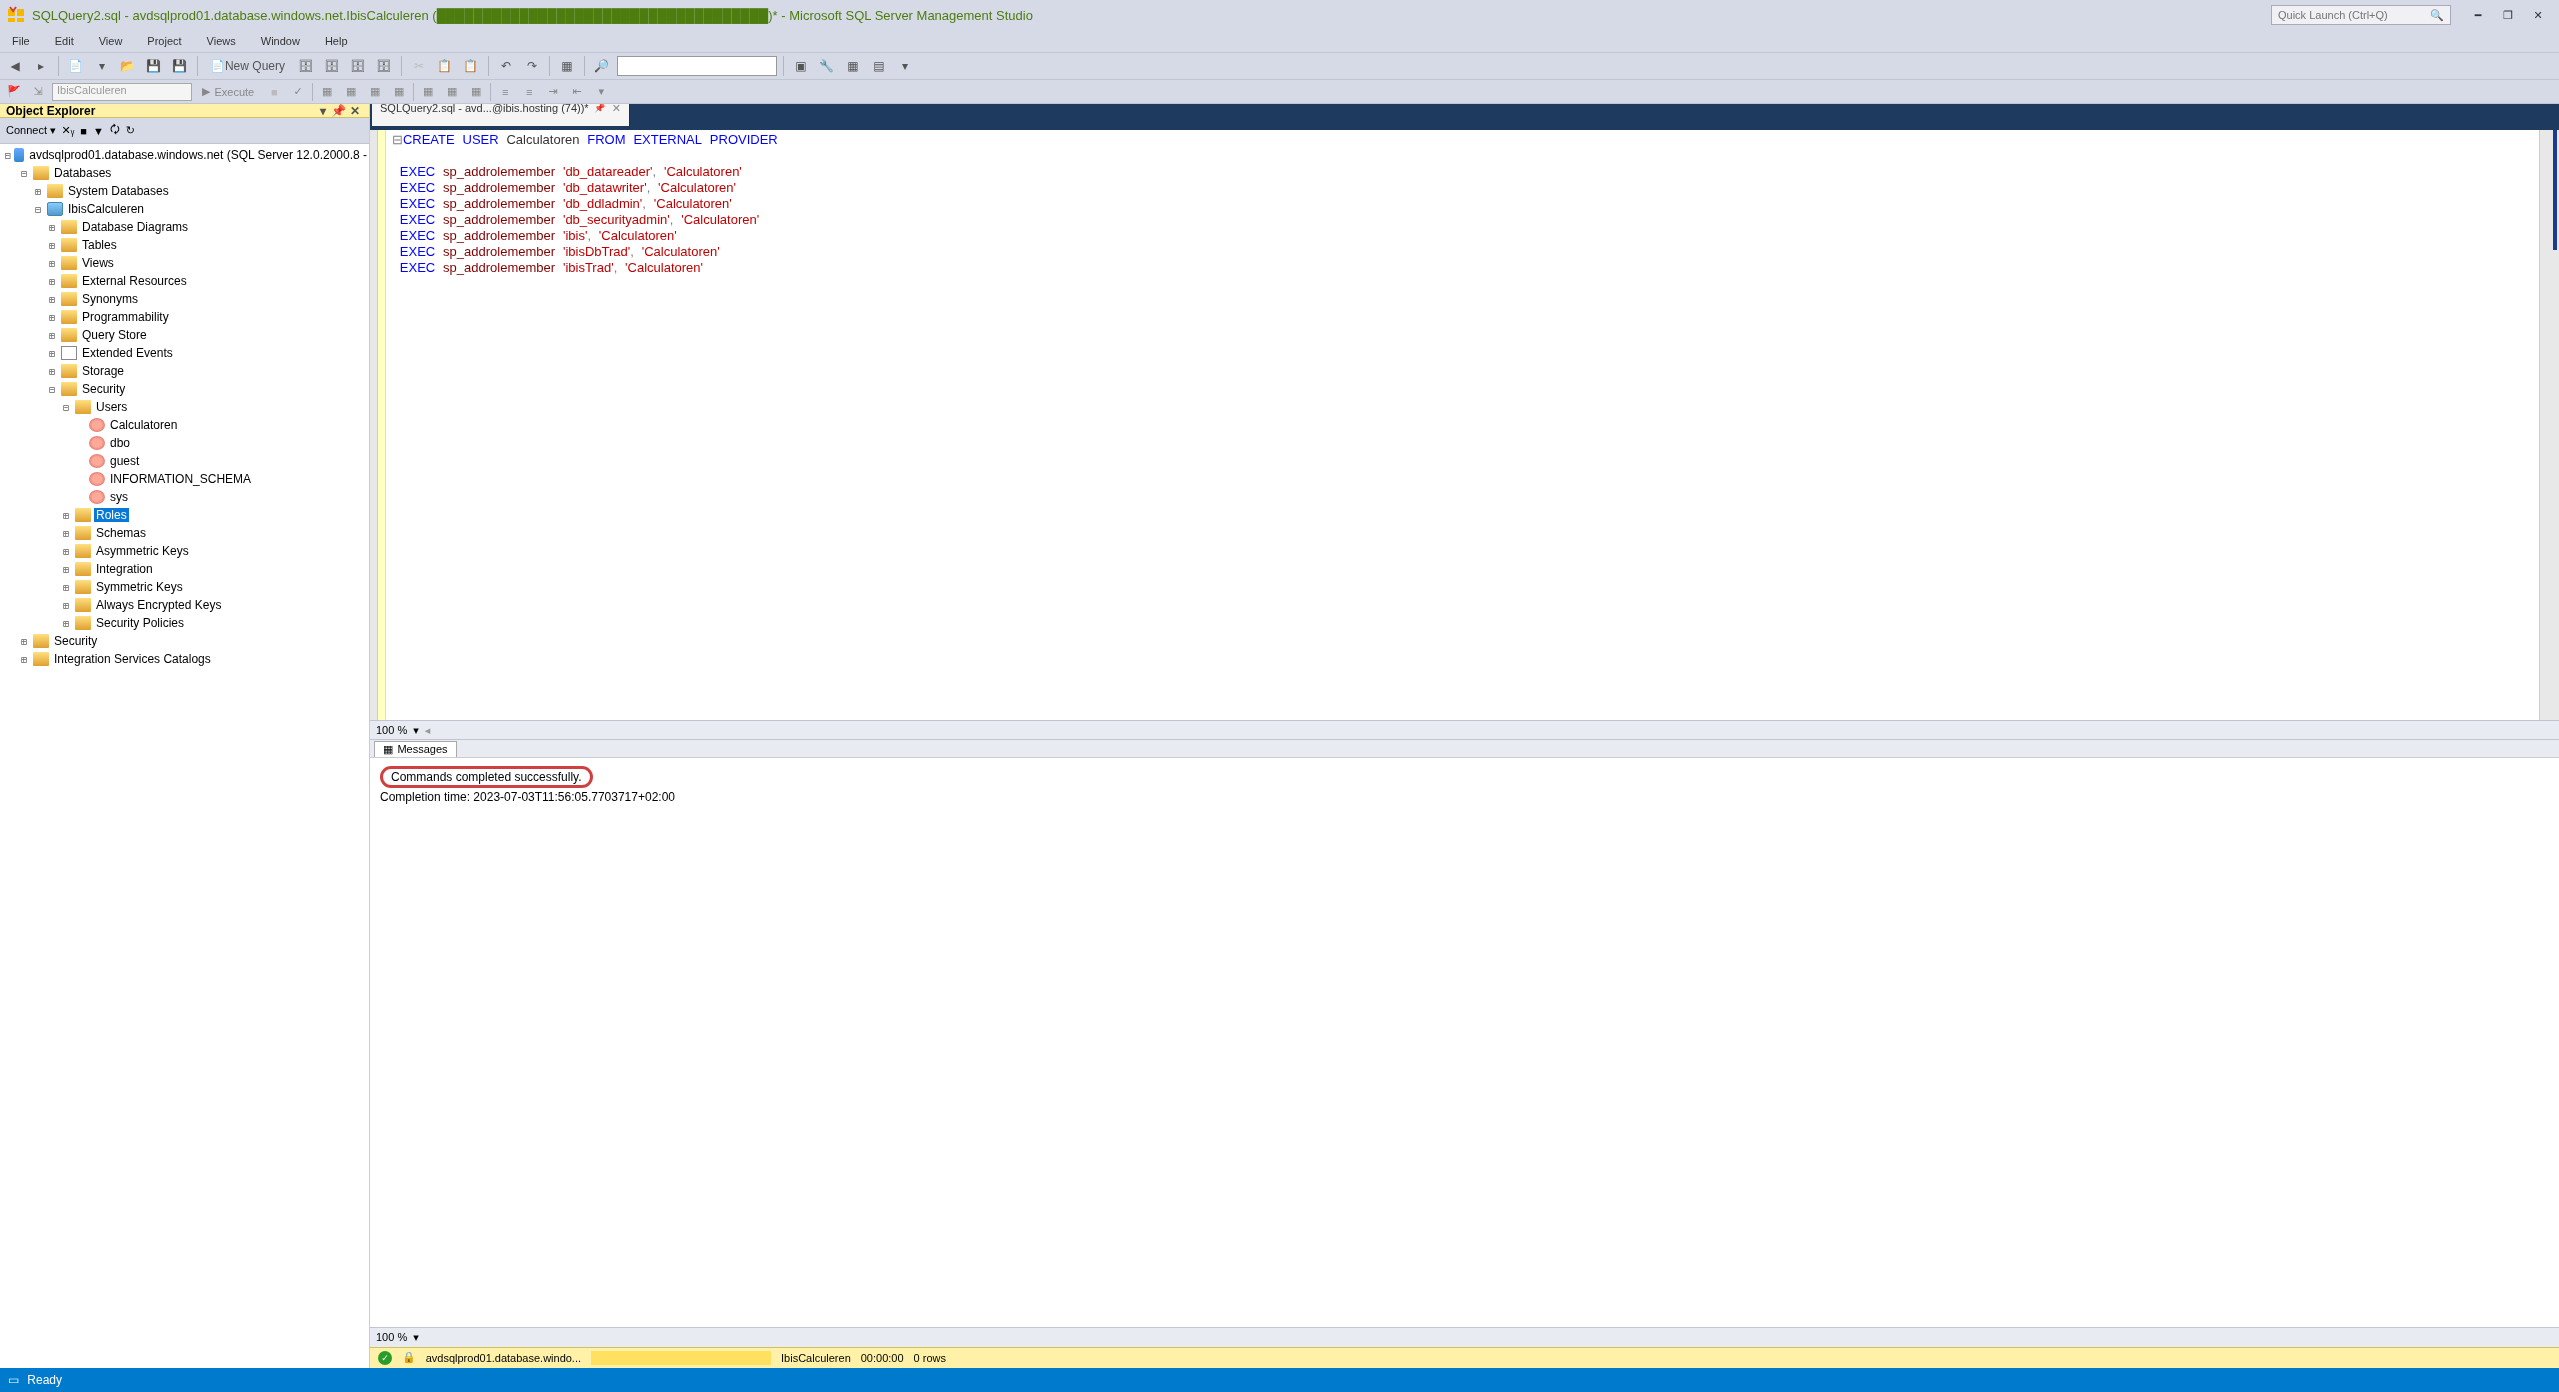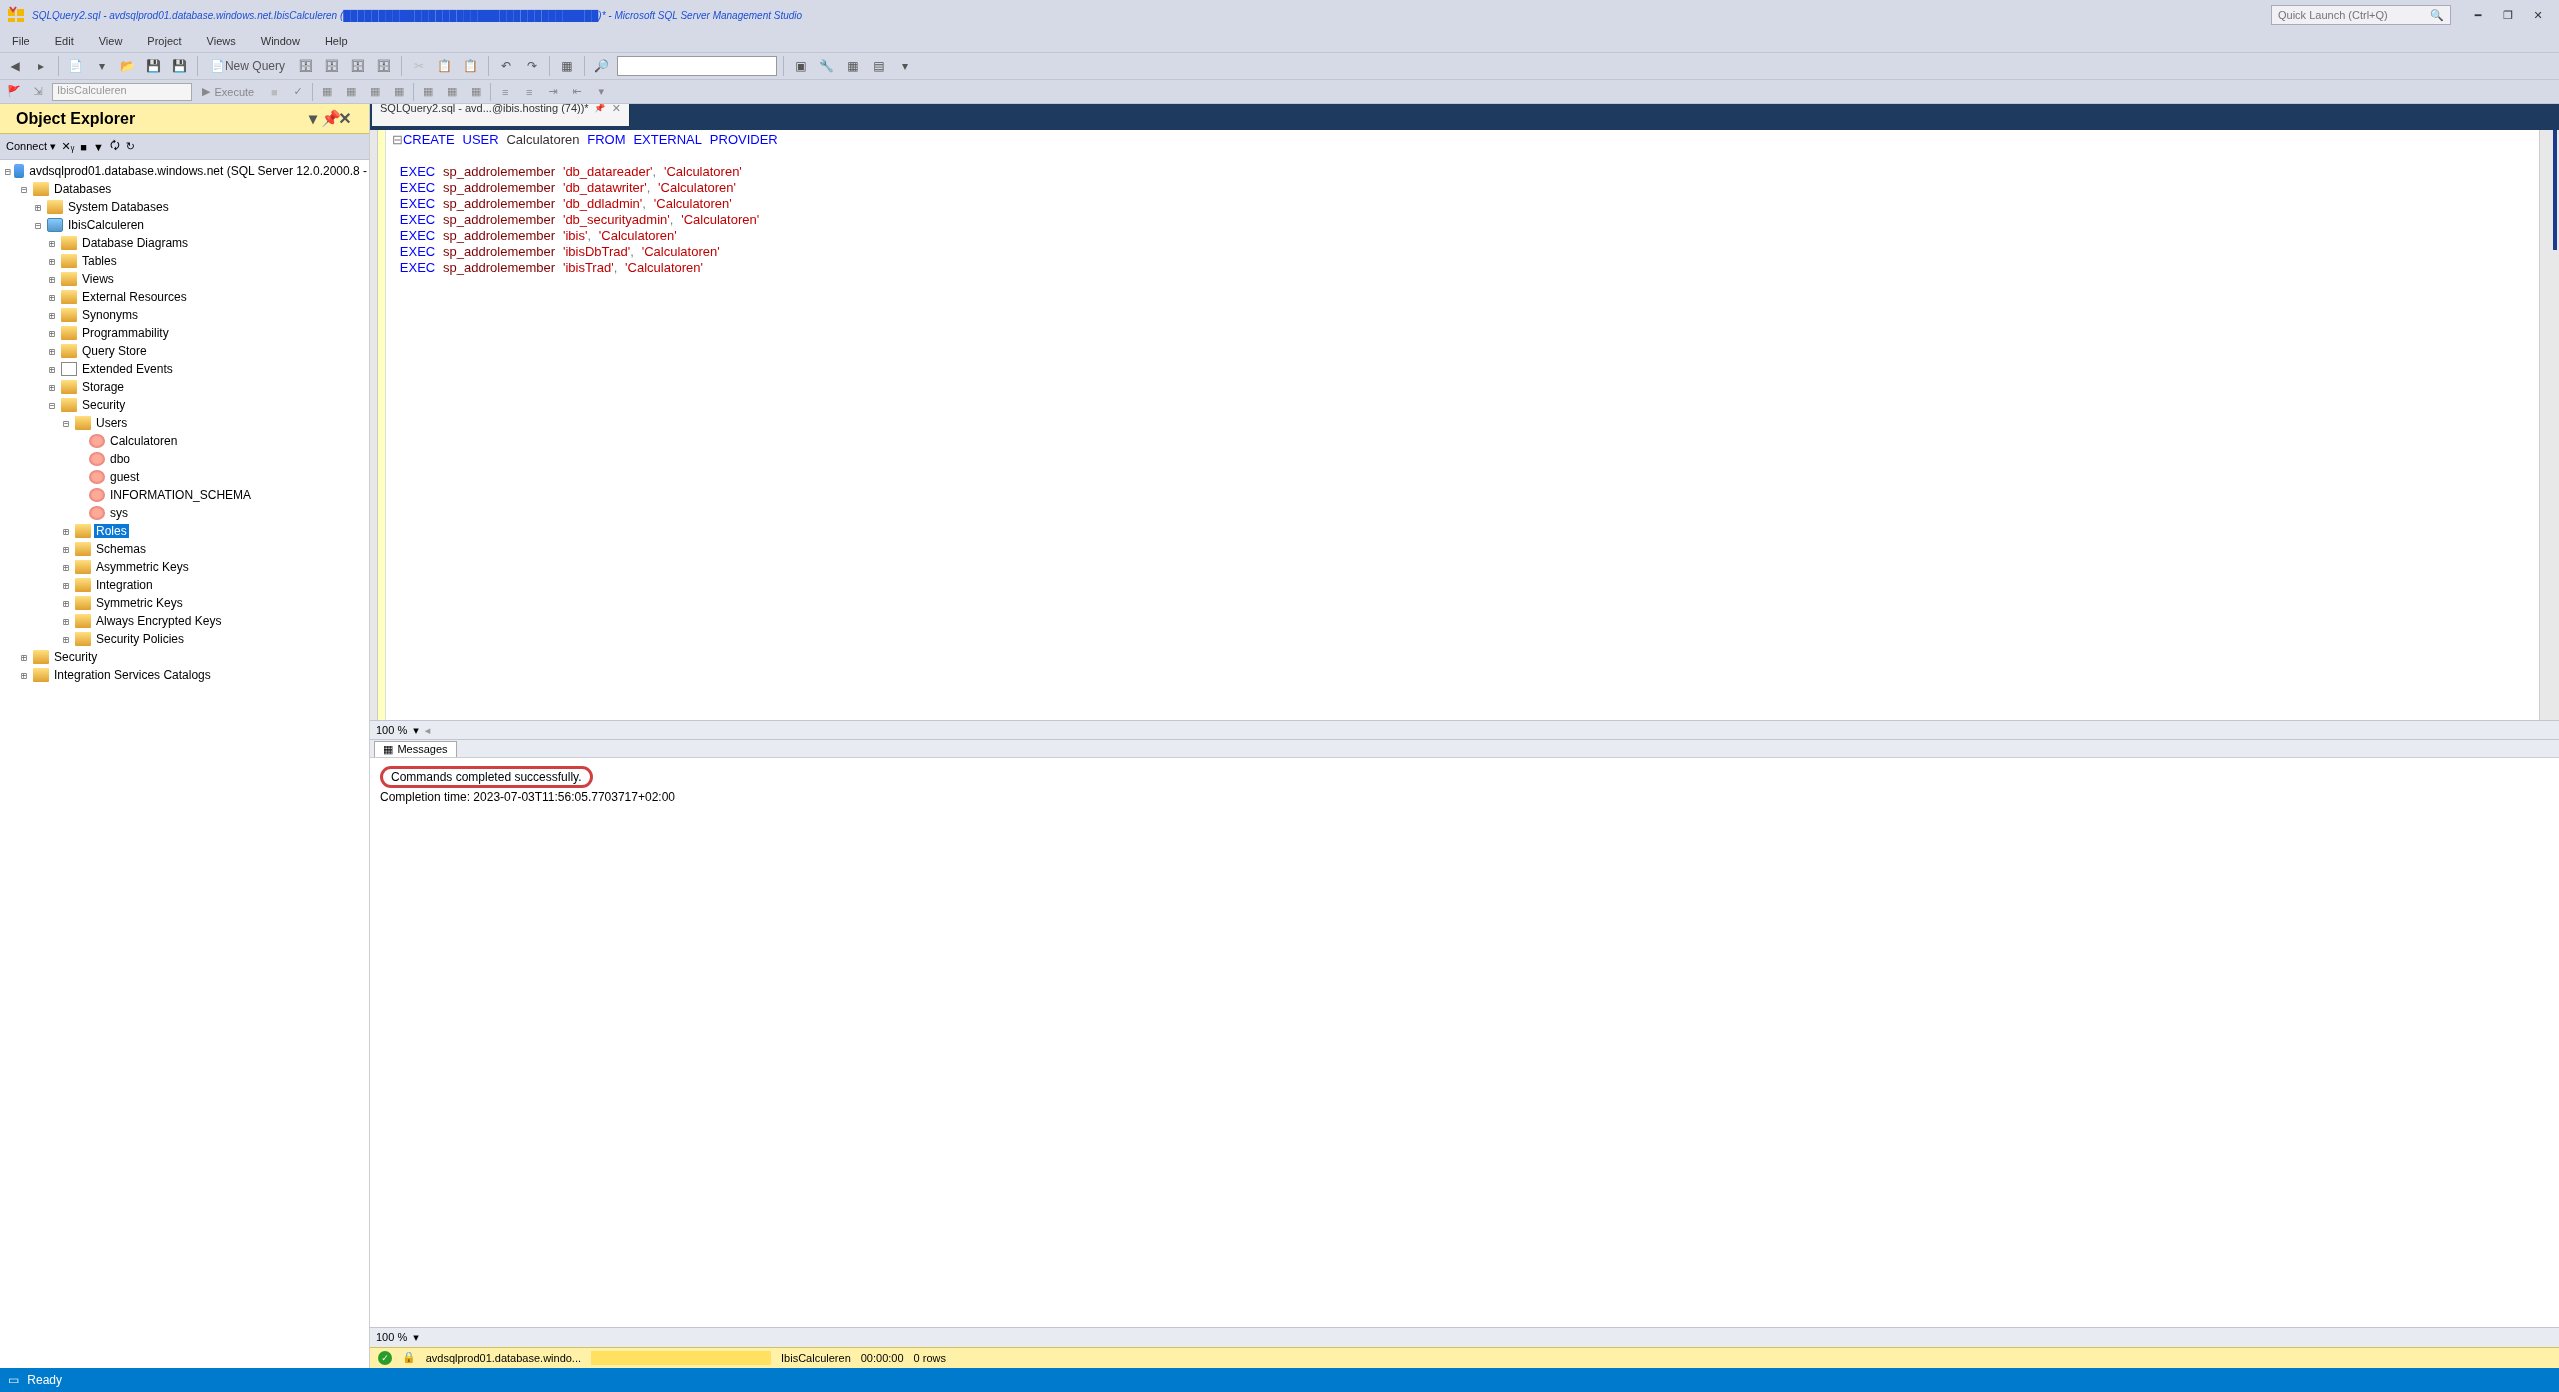--- a/index.html
+++ b/index.html
@@ -1,21 +1,21 @@
 <!DOCTYPE html>
 <html><head>
 <meta charset="utf-8">
 <style>
 * { margin: 0; padding: 0; box-sizing: border-box; font-family: "Segoe UI", Tahoma, sans-serif; }
 body { width: 2559px; height: 1392px; background: #e8ebf1; overflow: hidden; display: flex; flex-direction: column; font-size: 11px; }
 
 
 .titlebar { height: 30px; background: #d5dae6; display: flex; align-items: center; padding: 0 6px; }
 .titlebar .app-icon { width: 20px; height: 20px; margin-right: 6px; }
-.titlebar .title { flex: 1; font-size: 10px; color: #1d4ed8; font-style: italic; }
+.titlebar .title { flex: 1; font-size: 13px; color: #4d7c0f; }
 .titlebar .quicklaunch { height: 20px; border: 1px solid #aab; background: #f0f0f5; display: flex; align-items: center; padding: 0 6px; width: 180px; }
 .titlebar .quicklaunch input { flex: 1; border: none; background: transparent; font-size: 11px; outline: none; color: #666; }
 .titlebar .winbtns { display: flex; gap: 0; margin-left: 12px; }
 .titlebar .winbtns span { width: 30px; height: 20px; display: flex; align-items: center; justify-content: center; color: #333; }
 
 
 .menubar { height: 22px; background: #d5dae6; display: flex; align-items: center; padding: 0 4px; gap: 9px; }
 .menubar span { padding: 2px 8px; font-size: 11px; color: #333; }
 
 
@@ -29,21 +29,21 @@
 .toolbar2 { height: 24px; background: #d5dae6; border-bottom: 1px solid #c0c5d2; display: flex; align-items: center; padding: 0 4px; gap: 4px; color: #888; }
 .toolbar2 .combo { height: 18px; border: 1px solid #aaa; background: #f5f5f5; width: 140px; font-size: 11px; padding: 0 4px; color: #999; }
 .toolbar2 .tbtn { width: 20px; height: 20px; display: flex; align-items: center; justify-content: center; font-size: 11px; }
 .toolbar2 .exec { padding: 0 6px; display: flex; align-items: center; gap: 4px; }
 
 
 .workarea { flex: 1; display: flex; overflow: hidden; }
 
 
 .objexplorer { width: 370px; background: #fff; border-right: 1px solid #ccc; display: flex; flex-direction: column; }
-.panel-title { height: 30px; background: #fff2a8; border-bottom: 1px solid #d0c060; display: flex; align-items: center; padding: 0 16px; font-size: 16px; font-weight: bold; }
+.panel-title { height: 14px; background: #fff2a8; border-bottom: 1px solid #d0c060; display: flex; align-items: center; padding: 0 6px; font-size: 12px; font-weight: bold; }
 .panel-title .flex { flex: 1; }
 .panel-title .pbtn { width: 16px; text-align: center; color: #555; }
 .oe-toolbar { height: 26px; background: #d5dae6; border-bottom: 1px solid #c0c5d2; display: flex; align-items: center; padding: 0 6px; gap: 6px; font-size: 11px; }
 .tree { flex: 1; overflow: auto; font-size: 12px; padding: 2px 0 2px 4px; }
 .tree .node { display: flex; align-items: center; height: 18px; white-space: nowrap; }
 .tree .exp { width: 12px; text-align: center; color: #666; font-family: monospace; font-size: 10px; }
 .tree .icon { width: 16px; height: 14px; margin: 0 3px; display: inline-block; }
 .tree .icon.server { background: linear-gradient(#6af,#38c); border-radius: 2px; }
 .tree .icon.folder { background: linear-gradient(#ffe080,#dfa030); border-radius: 1px; }
 .tree .icon.db { background: linear-gradient(#8cf,#59c); border-radius: 2px; border: 1px solid #48a; }

